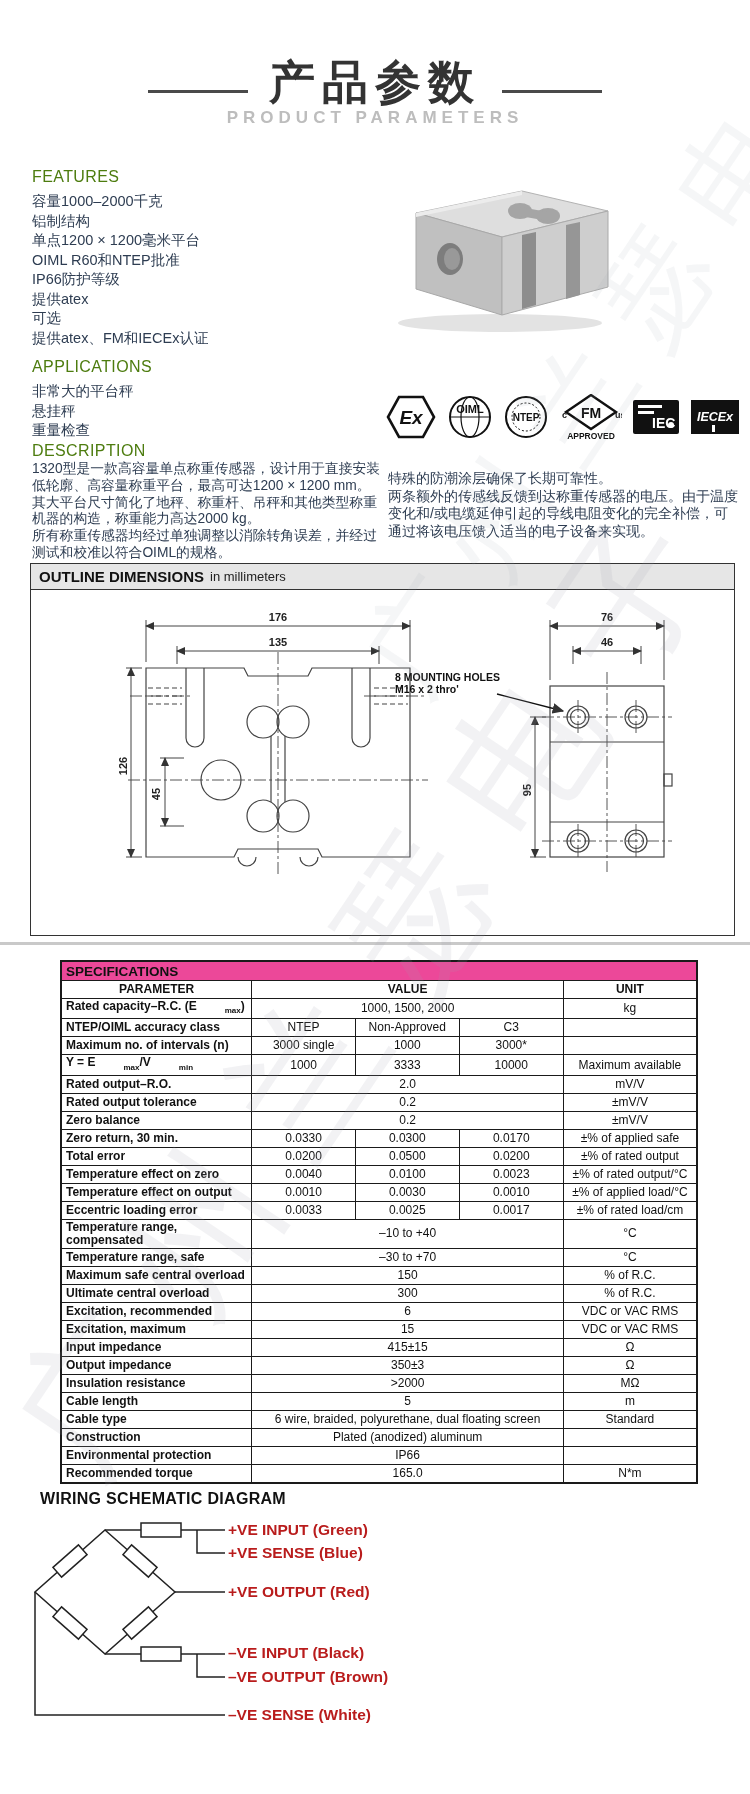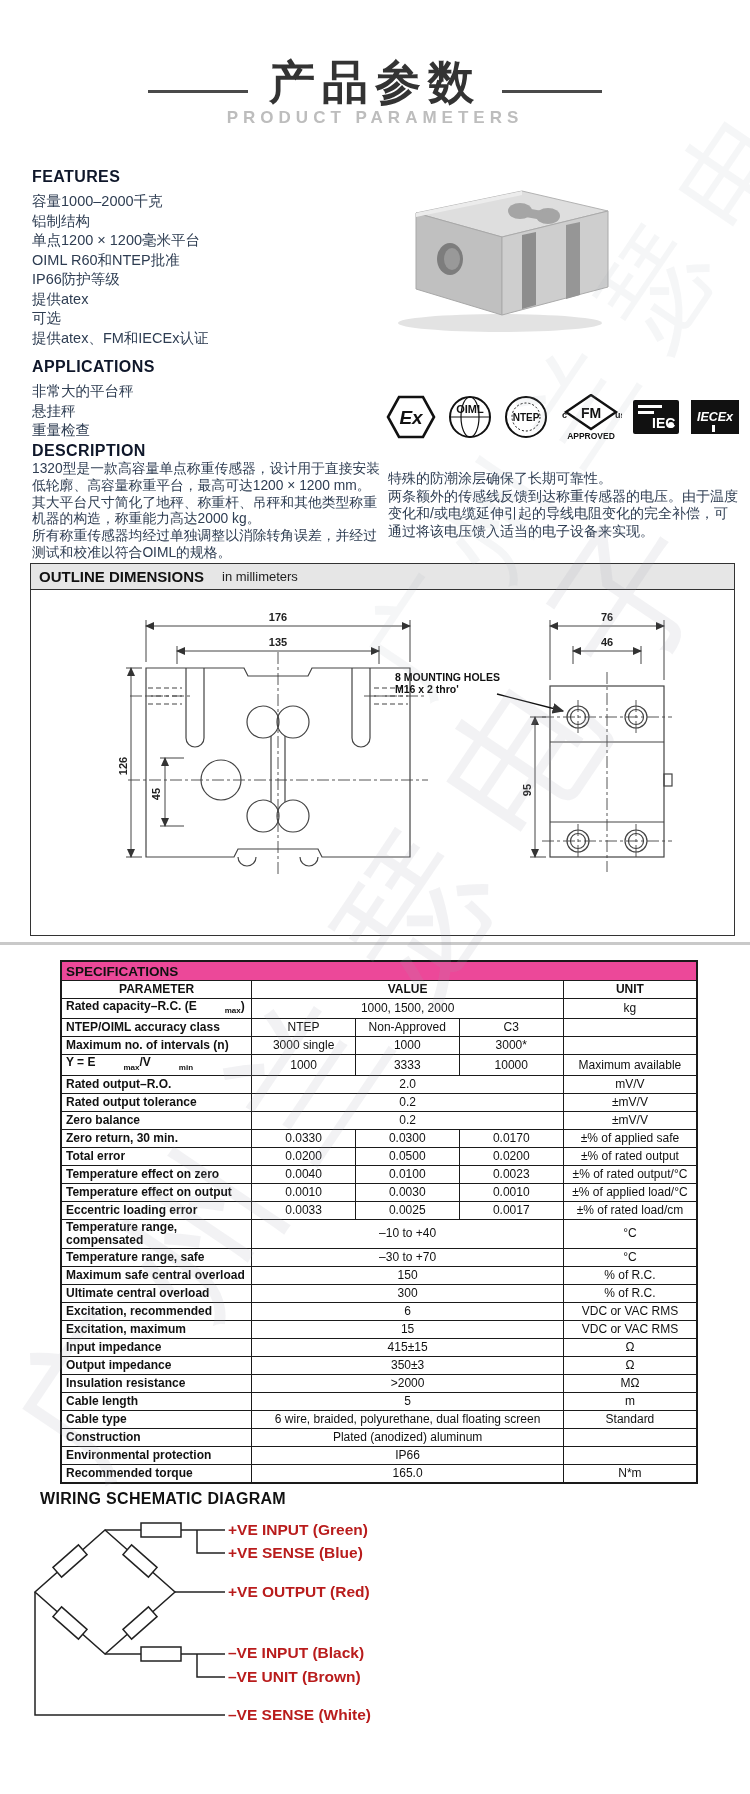--- a/index.html
+++ b/index.html
@@ -14,30 +14,30 @@
   .watermark2{left:330px;top:640px;font-size:110px;letter-spacing:30px;color:rgba(160,165,175,0.10);}
 
   
   .page-title{left:0;right:0;top:52px;text-align:center;font-size:46px;font-weight:800;
     letter-spacing:7px;color:#333;}
   .title-line{top:90px;width:100px;height:3px;background:#4a4a4a;}
   .page-sub{left:0;right:0;top:108px;text-align:center;font-size:17px;font-weight:600;
     letter-spacing:5px;color:#bdbdbd;}
 
   
-  .sec-h{font-size:16px;font-weight:700;color:#0f172a;letter-spacing:0.4px;}
+  .sec-h{font-size:16px;font-weight:400;color:#4d7c0f;letter-spacing:0.4px;}
   .cn{color:#2e3d52;font-size:14.5px;}
   .feat-line,.app-line{line-height:19.5px;}
   .desc-para{line-height:16.8px;font-size:13.8px;}
   .note-para{line-height:17.6px;font-size:14px;}
 
   
   .outline-box{left:30px;top:563px;width:703px;height:371px;border:1.5px solid #333;background:#fff;}
   .outline-head{height:25px;background:#e6e6e6;border-bottom:1.5px solid #333;
-    display:flex;align-items:center;padding-left:8px;gap:18px;}
+    display:flex;align-items:center;padding-left:8px;gap:6px;}
   .outline-head .b{font-size:15px;font-weight:800;}
   .outline-head .s{font-size:13px;color:#222;}
 
   
   .divider{left:0;top:942px;width:750px;height:3px;background:#c9c9c9;}
 
   
   .spec-wrap{left:60px;top:960px;width:638px;}
   table.spec-table{border-collapse:collapse;width:100%;table-layout:fixed;}
   .spec-table th,.spec-table td{border:1px solid #1a1a1a;font-size:12px;padding:1px 4px;
@@ -489,14 +489,14 @@
     <rect x="116" y="135" width="40" height="14" fill="#fff"></rect>
     <polyline points="172,142 172,165 200,165"></polyline>
 
     <polyline points="10,80 10,203 200,203"></polyline>
   </g>
 </svg>
 <div class="abs wiring-label wl-0">+VE INPUT (Green)</div>
 <div class="abs wiring-label wl-1">+VE SENSE (Blue)</div>
 <div class="abs wiring-label wl-2">+VE OUTPUT (Red)</div>
 <div class="abs wiring-label wl-3">–VE INPUT (Black)</div>
-<div class="abs wiring-label wl-4">–VE UNIT (Brown)</div>
+<div class="abs wiring-label wl-4">–VE OUTPUT (Brown)</div>
 <div class="abs wiring-label wl-5">–VE SENSE (White)</div>
 
 </body></html>

